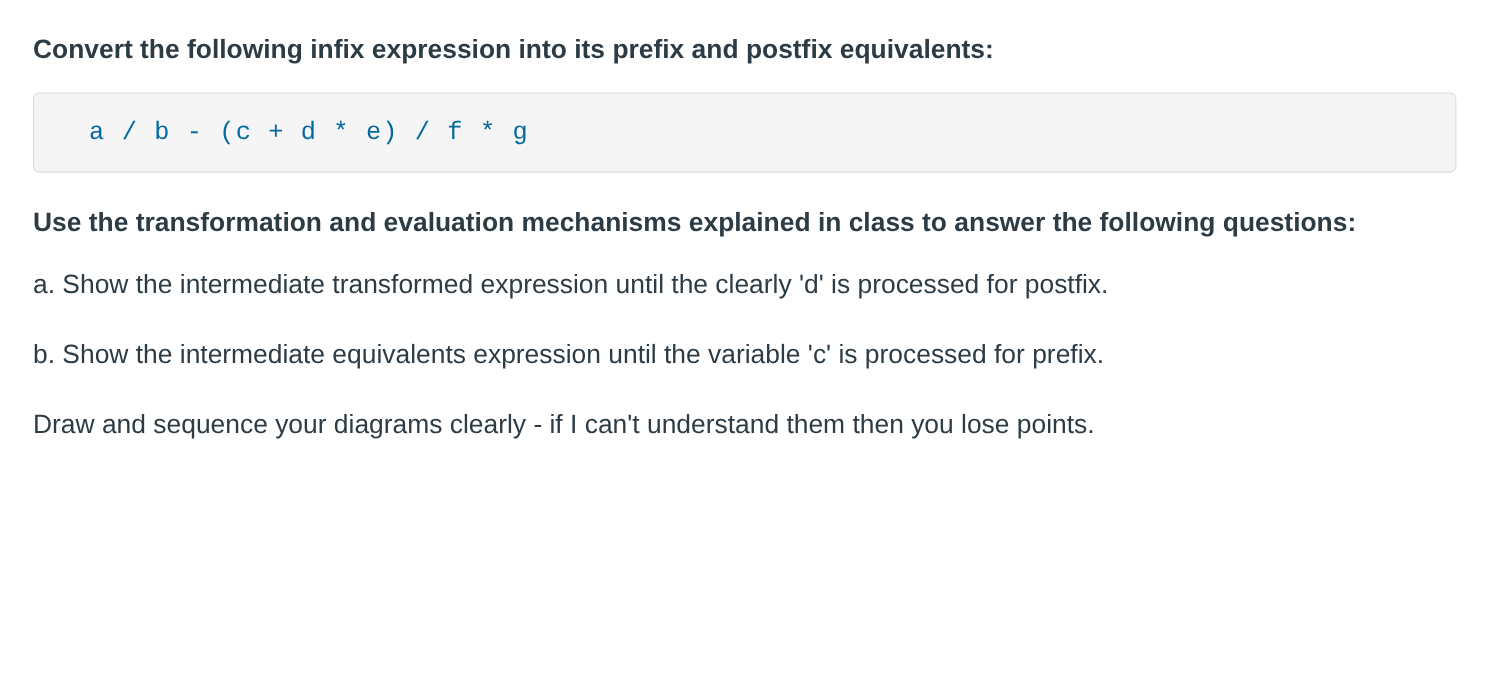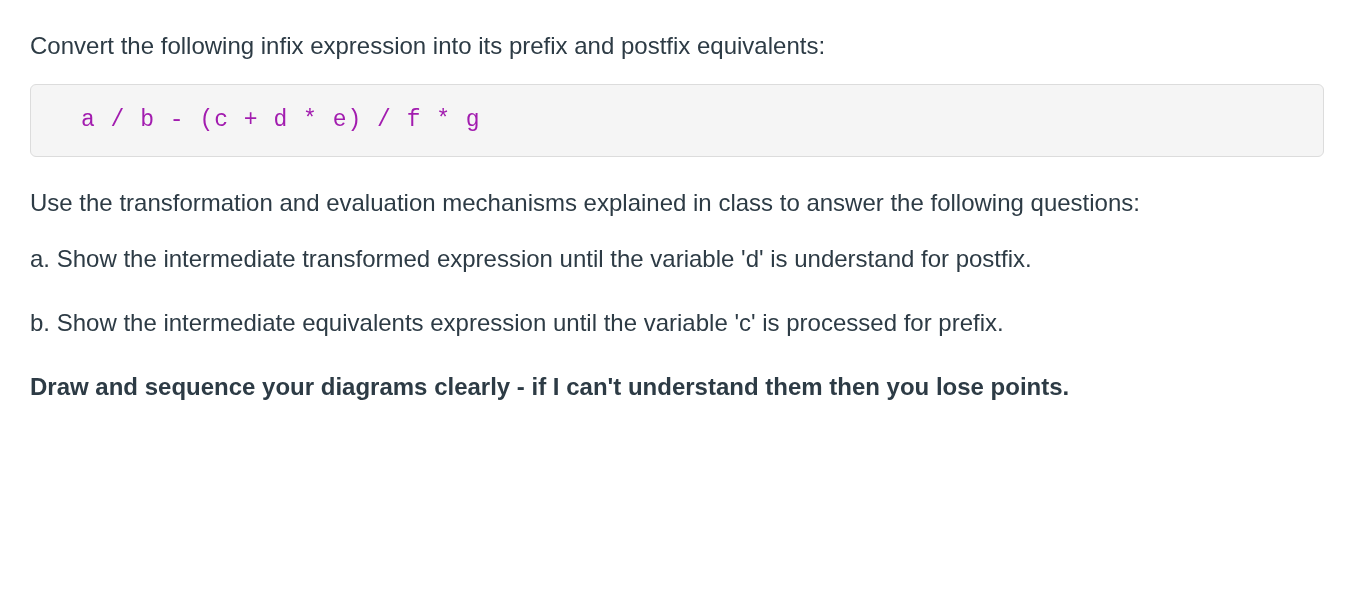--- a/index.html
+++ b/index.html
@@ -10,45 +10,46 @@
     body {
       font-family: 'Segoe UI', -apple-system, BlinkMacSystemFont, 'Helvetica Neue', Arial, sans-serif;
       background: #ffffff;
       padding: 28px 30px;
       color: #2d3b45;
       font-size: 24px;
       line-height: 1.5;
     }
     .paragraph {
       margin-bottom: 20px;
+      font-weight: bold;
     }
     .code-block {
       background: #f5f5f5;
       border: 1px solid #dcdcdc;
       border-radius: 6px;
       padding: 18px 50px;
       margin-bottom: 28px;
       font-family: 'Courier New', Courier, monospace;
       font-size: 23px;
-      color: #a21caf;
+      color: #0369a1;
       letter-spacing: 1px;
     }
     .question-item {
       margin-bottom: 28px;
     }
     .bold-text {
-      font-weight: 700;
+      font-weight: 400;
     }
   </style>
 </head>
 <body>
 
 <div class="paragraph">Convert the following infix expression into its prefix and postfix equivalents:</div>
 
 <div class="code-block">a / b - (c + d * e) / f * g</div>
 
 <div class="paragraph">Use the transformation and evaluation mechanisms explained in class to answer the following questions:</div>
 
-<div class="question-item">a. Show the intermediate transformed expression until the variable 'd' is understand for postfix.</div>
+<div class="question-item">a. Show the intermediate transformed expression until the clearly 'd' is processed for postfix.</div>
 
 <div class="question-item">b. Show the intermediate equivalents expression until the variable 'c' is processed for prefix.</div>
 
 <div class="bold-text">Draw and sequence your diagrams clearly - if I can't understand them then you lose points.</div>
 
 </body></html>

